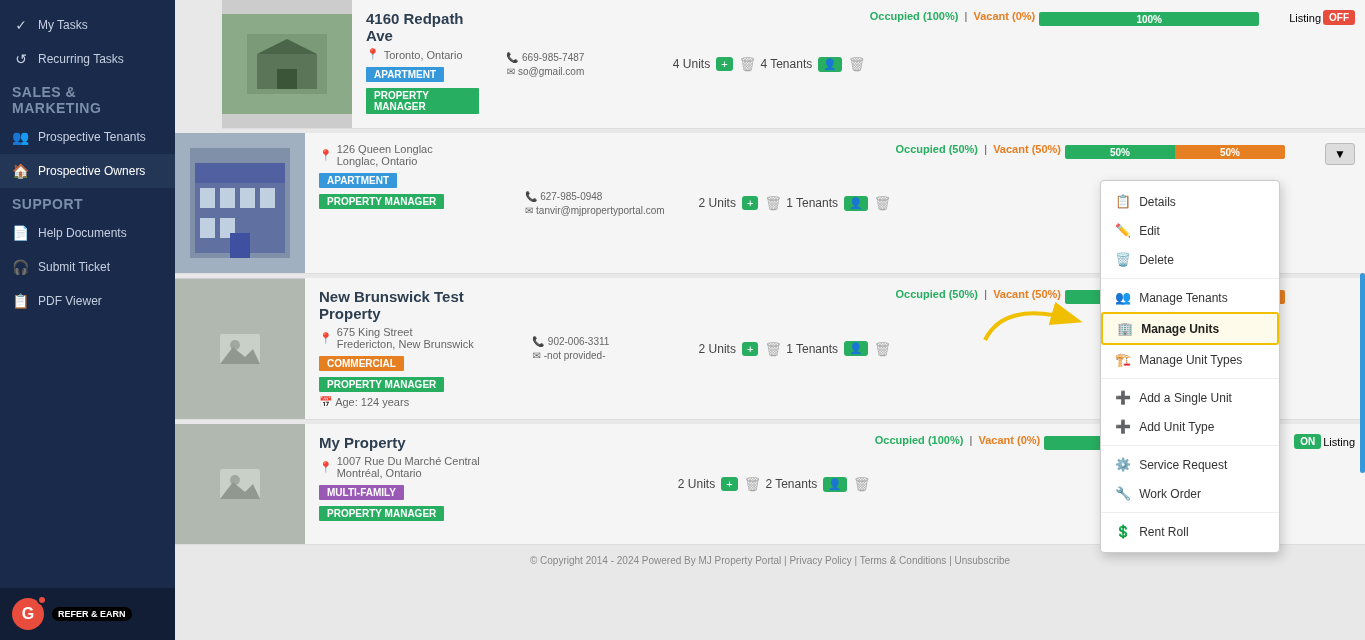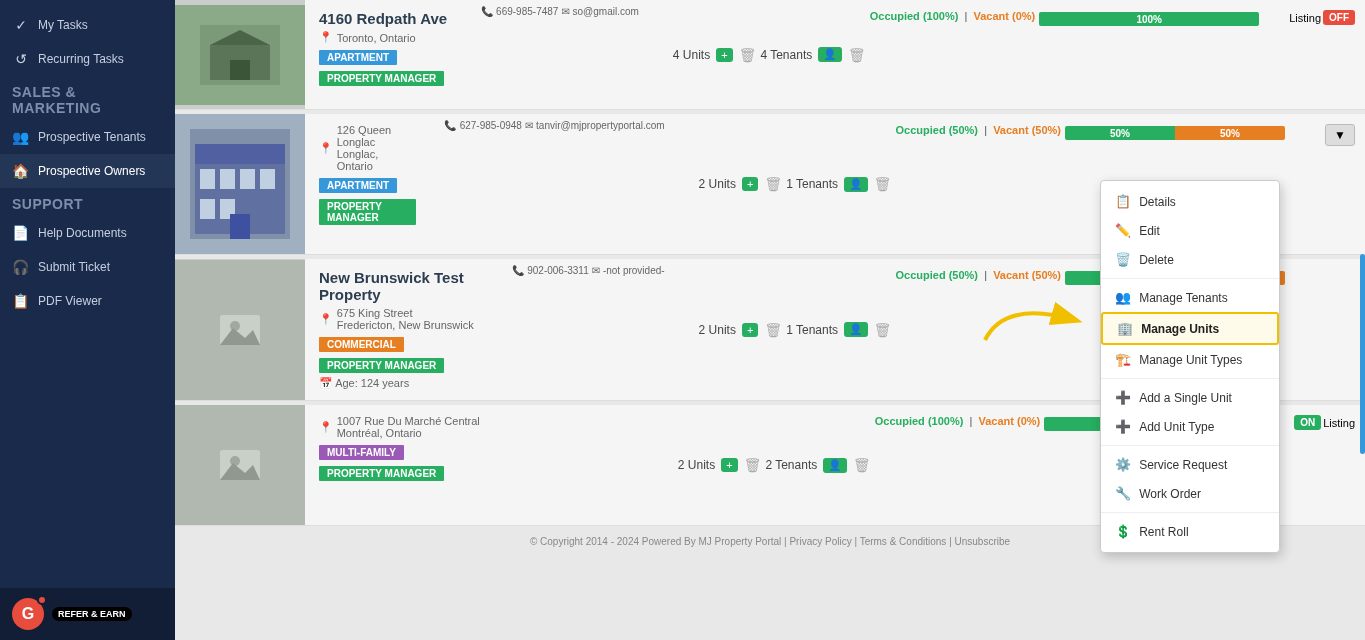--- a/index.html
+++ b/index.html
@@ -86,21 +86,21 @@
 
     
     .property-card {
       background: #f5f5f5;
       margin: 0 0 4px 0;
       display: flex;
       align-items: stretch;
       min-height: 110px;
       border-bottom: 1px solid #ddd;
     }
-    .property-card.first { margin-top: 0; }
+    .property-card.first { margin-top: 0; margin-left: 47px; }
     .prop-image {
       width: 130px;
       min-width: 130px;
       background: #ccc;
       display: flex;
       align-items: center;
       justify-content: center;
       overflow: hidden;
     }
     .img-gray {
@@ -149,20 +149,21 @@
     .prop-age {
       font-size: 11px;
       color: #666;
       margin-top: 4px;
     }
     .prop-contact {
       font-size: 10px;
       color: #666;
       padding: 6px 14px;
       display: flex;
+      flex-direction: column;
       gap: 3px;
       justify-content: center;
       min-width: 160px;
     }
     .prop-stats {
       padding: 10px 20px;
       min-width: 260px;
       display: flex;
       flex-direction: row;
       justify-content: center;
@@ -512,20 +513,21 @@
       <div class="img-gray" style="height:120px;">
         <svg width="50" height="40" viewBox="0 0 50 40">
           <rect width="50" height="40" fill="#b0b8b0"></rect>
           <rect x="5" y="5" width="40" height="30" fill="#c8d0c8" rx="2"></rect>
           <circle cx="20" cy="16" r="5" fill="#a0a8a0"></circle>
           <polygon points="5,35 18,18 30,28 38,20 45,35" fill="#909890"></polygon>
         </svg>
       </div>
     </div>
     <div class="prop-info">
+      <div class="prop-name">My Property</div>
       <div class="prop-address">
         <span>📍</span>
         1007 Rue Du Marché Central<br>Montréal, Ontario
       </div>
       <div class="prop-tags">
         <span class="tag tag-multifamily">Multi-Family</span>
         <span class="tag tag-pm">PROPERTY MANAGER</span>
       </div>
     </div>
     <div class="prop-contact">

